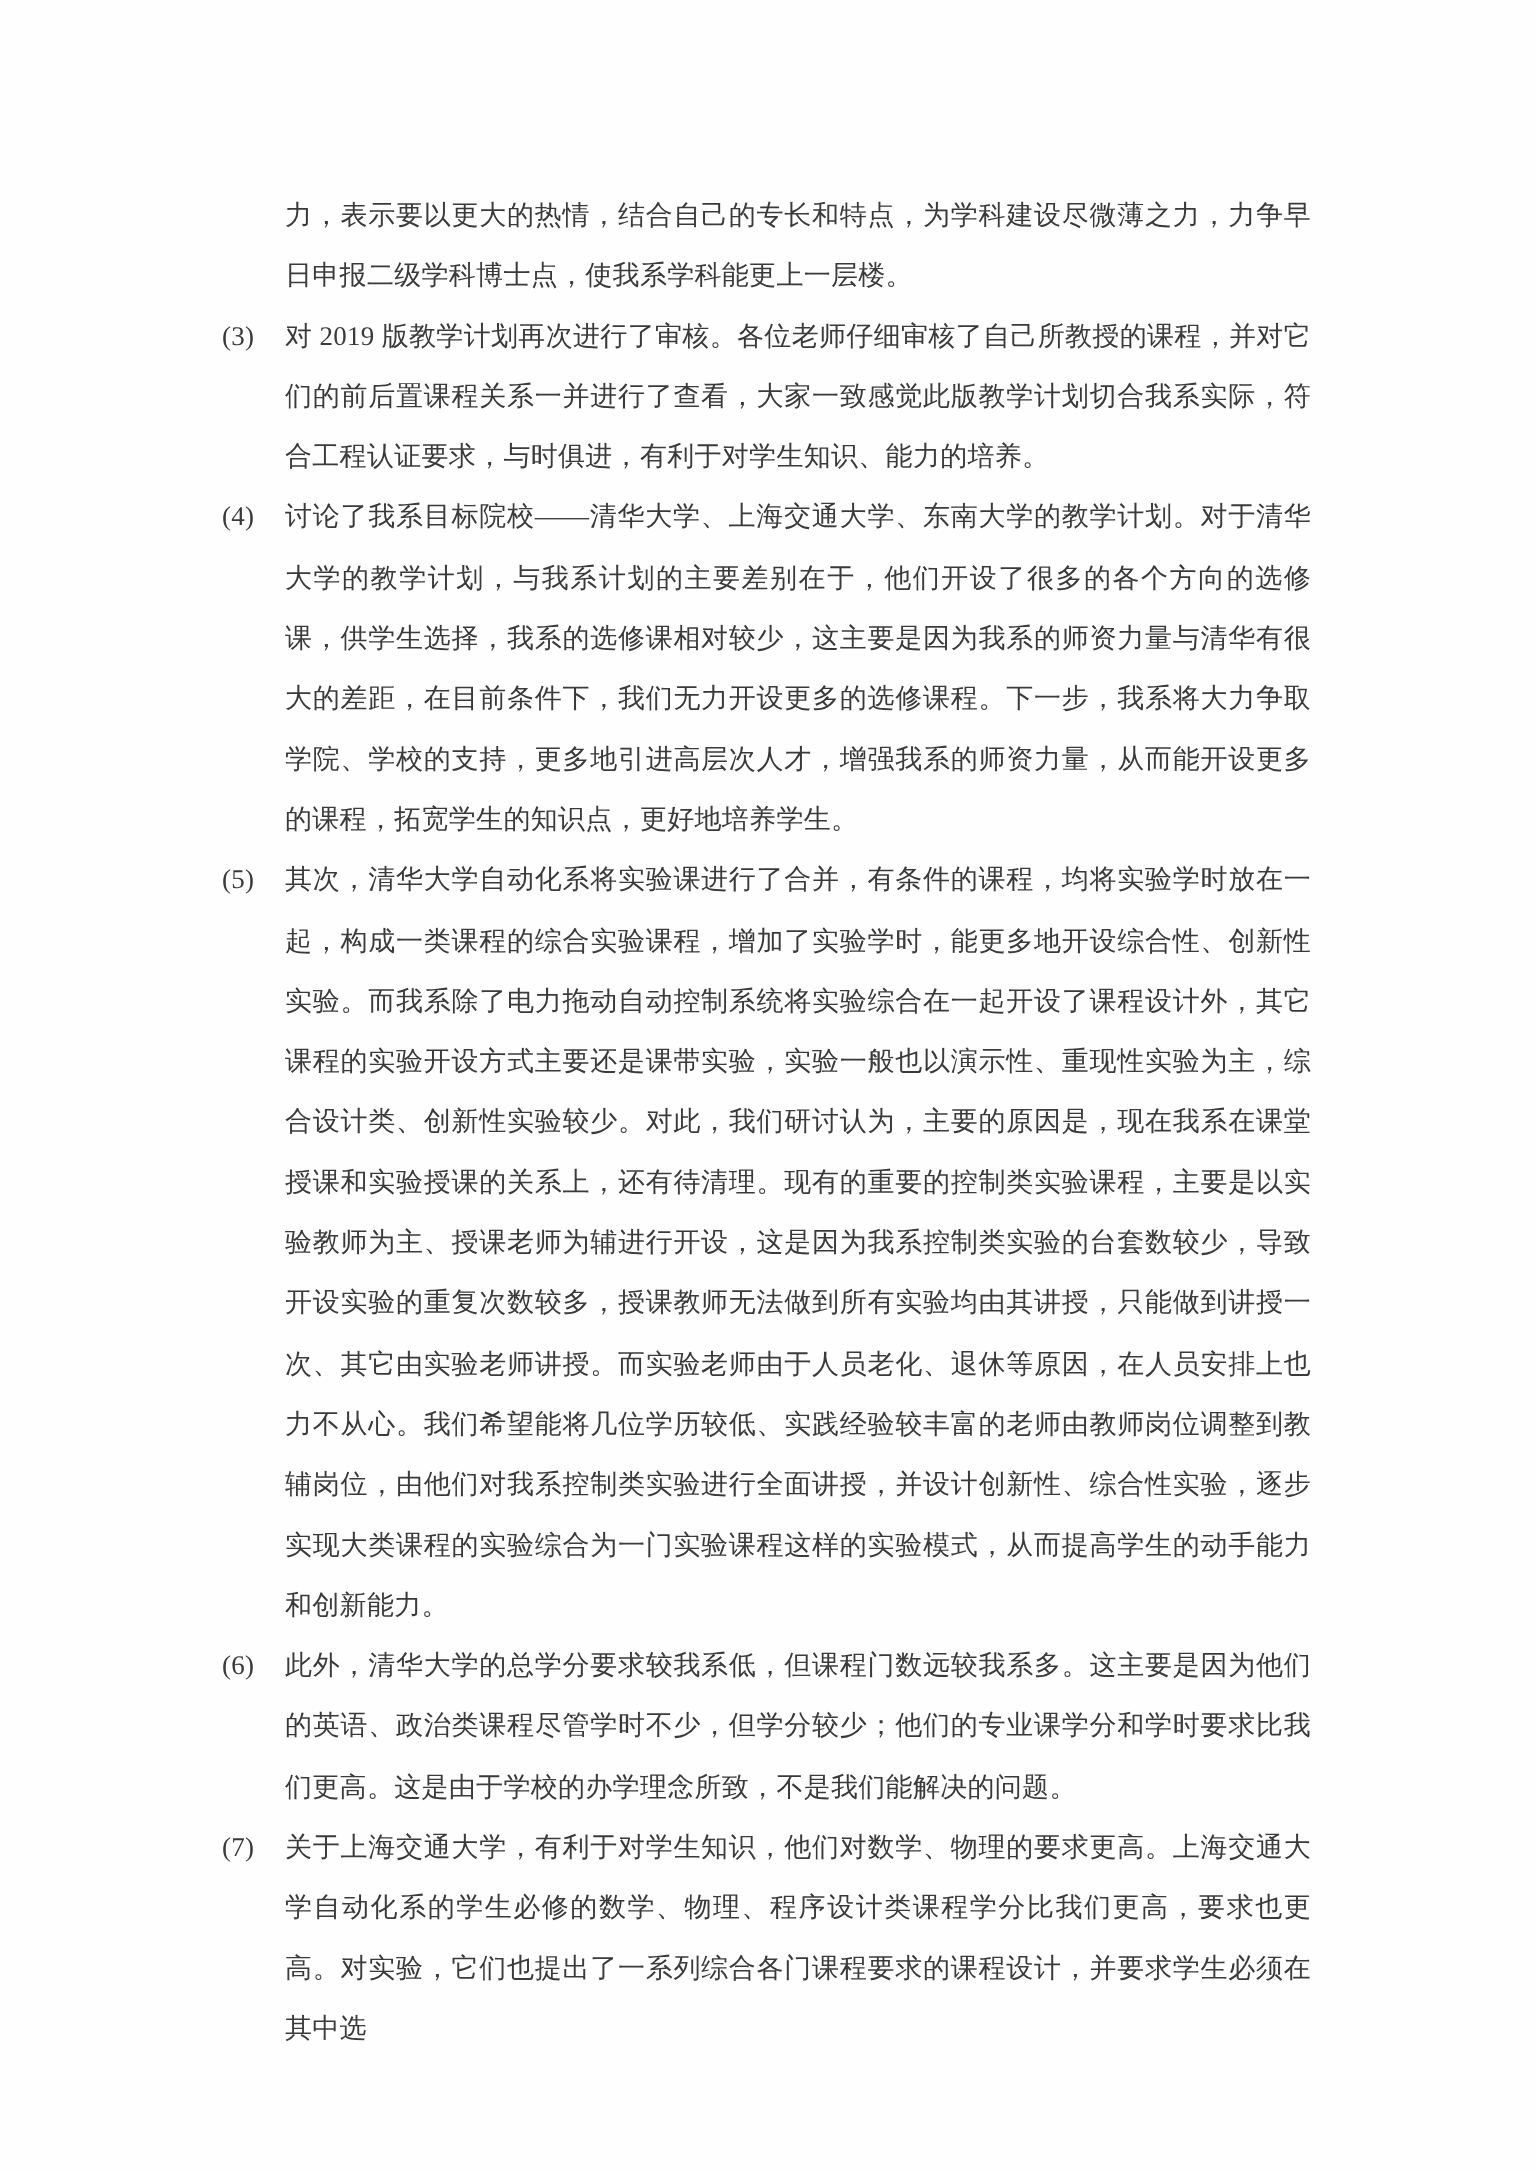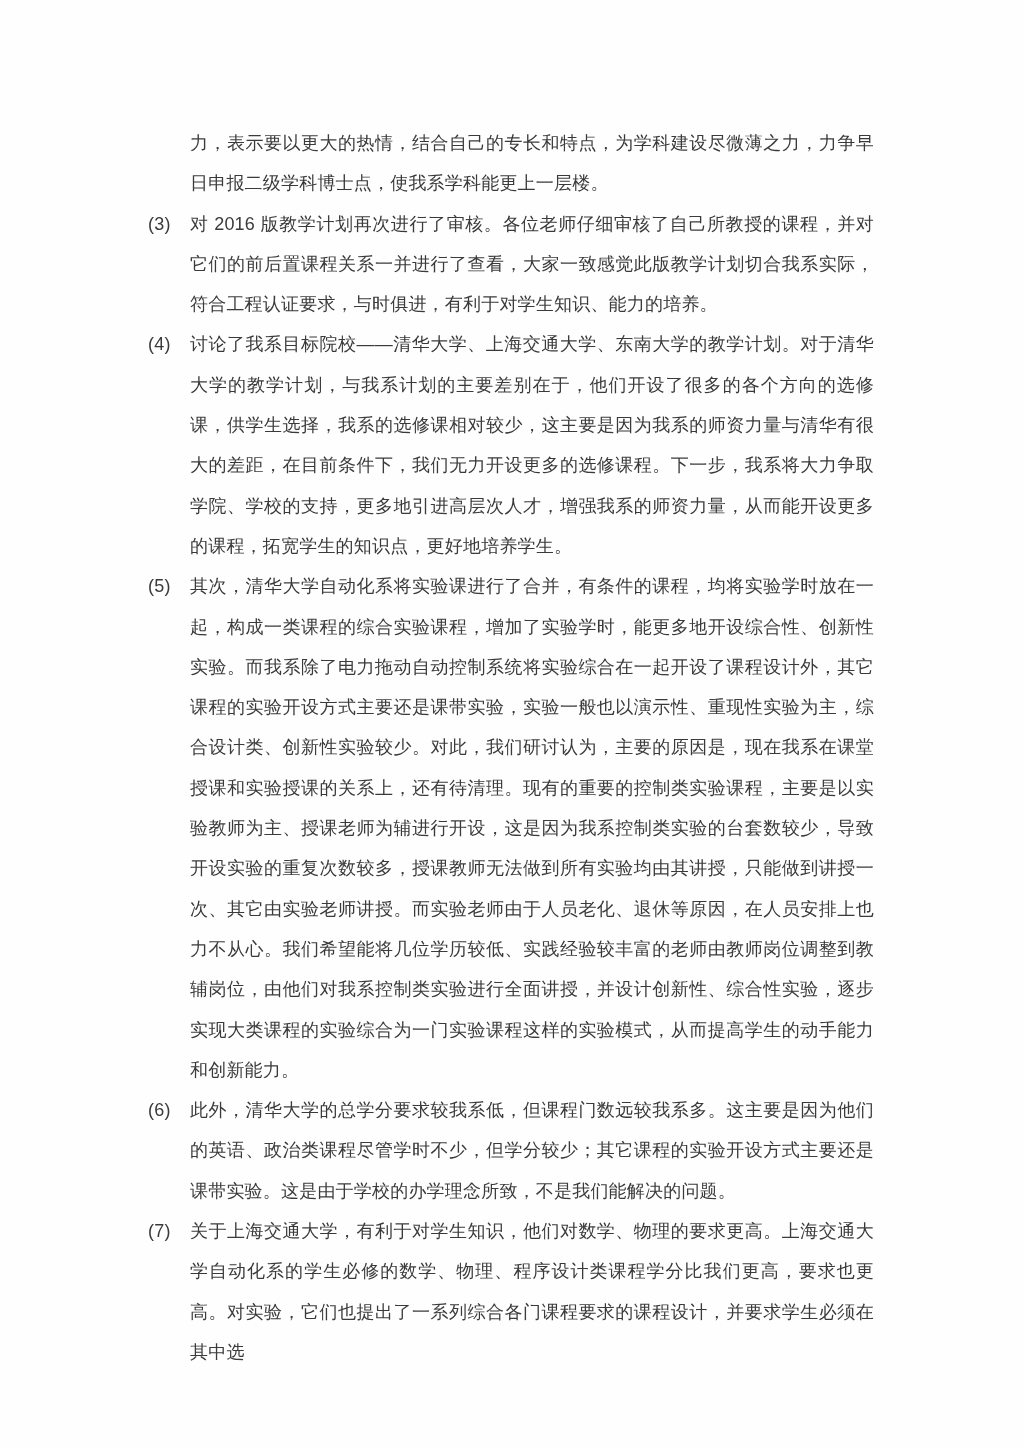--- a/index.html
+++ b/index.html
@@ -10,21 +10,21 @@
   .page {
     position: relative;
     width: 1024px;
     height: 1448px;
     background: #fefefe;
     overflow: hidden;
   }
   .content {
     box-sizing: border-box;
     padding: 123px 150px 0 148px;
-    font-family: Liberation Sans, sans-serif;
+    font-family: Liberation Serif, serif;
     font-size: 18px;
     line-height: 40.3px;
     color: #3a3a3a;
     letter-spacing: 0.2px;
   }
   .para-cont {
     margin: 0 0 0 42px;
     text-align: justify;
     word-break: break-all;
   }
@@ -46,36 +46,36 @@
 </head>
 <body>
 
 <div class="page">
   <div class="content">
 
     <p class="para-cont">力，表示要以更大的热情，结合自己的专长和特点，为学科建设尽微薄之力，力争早日申报二级学科博士点，使我系学科能更上一层楼。</p>
 
     <div class="item">
       <span class="num">(3)</span>
-      <span class="body">对 2016 版教学计划再次进行了审核。各位老师仔细审核了自己所教授的课程，并对它们的前后置课程关系一并进行了查看，大家一致感觉此版教学计划切合我系实际，符合工程认证要求，与时俱进，有利于对学生知识、能力的培养。</span>
+      <span class="body">对 2019 版教学计划再次进行了审核。各位老师仔细审核了自己所教授的课程，并对它们的前后置课程关系一并进行了查看，大家一致感觉此版教学计划切合我系实际，符合工程认证要求，与时俱进，有利于对学生知识、能力的培养。</span>
     </div>
 
     <div class="item">
       <span class="num">(4)</span>
       <span class="body">讨论了我系目标院校——清华大学、上海交通大学、东南大学的教学计划。对于清华大学的教学计划，与我系计划的主要差别在于，他们开设了很多的各个方向的选修课，供学生选择，我系的选修课相对较少，这主要是因为我系的师资力量与清华有很大的差距，在目前条件下，我们无力开设更多的选修课程。下一步，我系将大力争取学院、学校的支持，更多地引进高层次人才，增强我系的师资力量，从而能开设更多的课程，拓宽学生的知识点，更好地培养学生。</span>
     </div>
 
     <div class="item">
       <span class="num">(5)</span>
       <span class="body">其次，清华大学自动化系将实验课进行了合并，有条件的课程，均将实验学时放在一起，构成一类课程的综合实验课程，增加了实验学时，能更多地开设综合性、创新性实验。而我系除了电力拖动自动控制系统将实验综合在一起开设了课程设计外，其它课程的实验开设方式主要还是课带实验，实验一般也以演示性、重现性实验为主，综合设计类、创新性实验较少。对此，我们研讨认为，主要的原因是，现在我系在课堂授课和实验授课的关系上，还有待清理。现有的重要的控制类实验课程，主要是以实验教师为主、授课老师为辅进行开设，这是因为我系控制类实验的台套数较少，导致开设实验的重复次数较多，授课教师无法做到所有实验均由其讲授，只能做到讲授一次、其它由实验老师讲授。而实验老师由于人员老化、退休等原因，在人员安排上也力不从心。我们希望能将几位学历较低、实践经验较丰富的老师由教师岗位调整到教辅岗位，由他们对我系控制类实验进行全面讲授，并设计创新性、综合性实验，逐步实现大类课程的实验综合为一门实验课程这样的实验模式，从而提高学生的动手能力和创新能力。</span>
     </div>
 
     <div class="item">
       <span class="num">(6)</span>
-      <span class="body">此外，清华大学的总学分要求较我系低，但课程门数远较我系多。这主要是因为他们的英语、政治类课程尽管学时不少，但学分较少；其它课程的实验开设方式主要还是课带实验。这是由于学校的办学理念所致，不是我们能解决的问题。</span>
+      <span class="body">此外，清华大学的总学分要求较我系低，但课程门数远较我系多。这主要是因为他们的英语、政治类课程尽管学时不少，但学分较少；他们的专业课学分和学时要求比我们更高。这是由于学校的办学理念所致，不是我们能解决的问题。</span>
     </div>
 
     <div class="item">
       <span class="num">(7)</span>
       <span class="body">关于上海交通大学，有利于对学生知识，他们对数学、物理的要求更高。上海交通大学自动化系的学生必修的数学、物理、程序设计类课程学分比我们更高，要求也更高。对实验，它们也提出了一系列综合各门课程要求的课程设计，并要求学生必须在其中选</span>
     </div>
 
   </div>
 </div>
 

